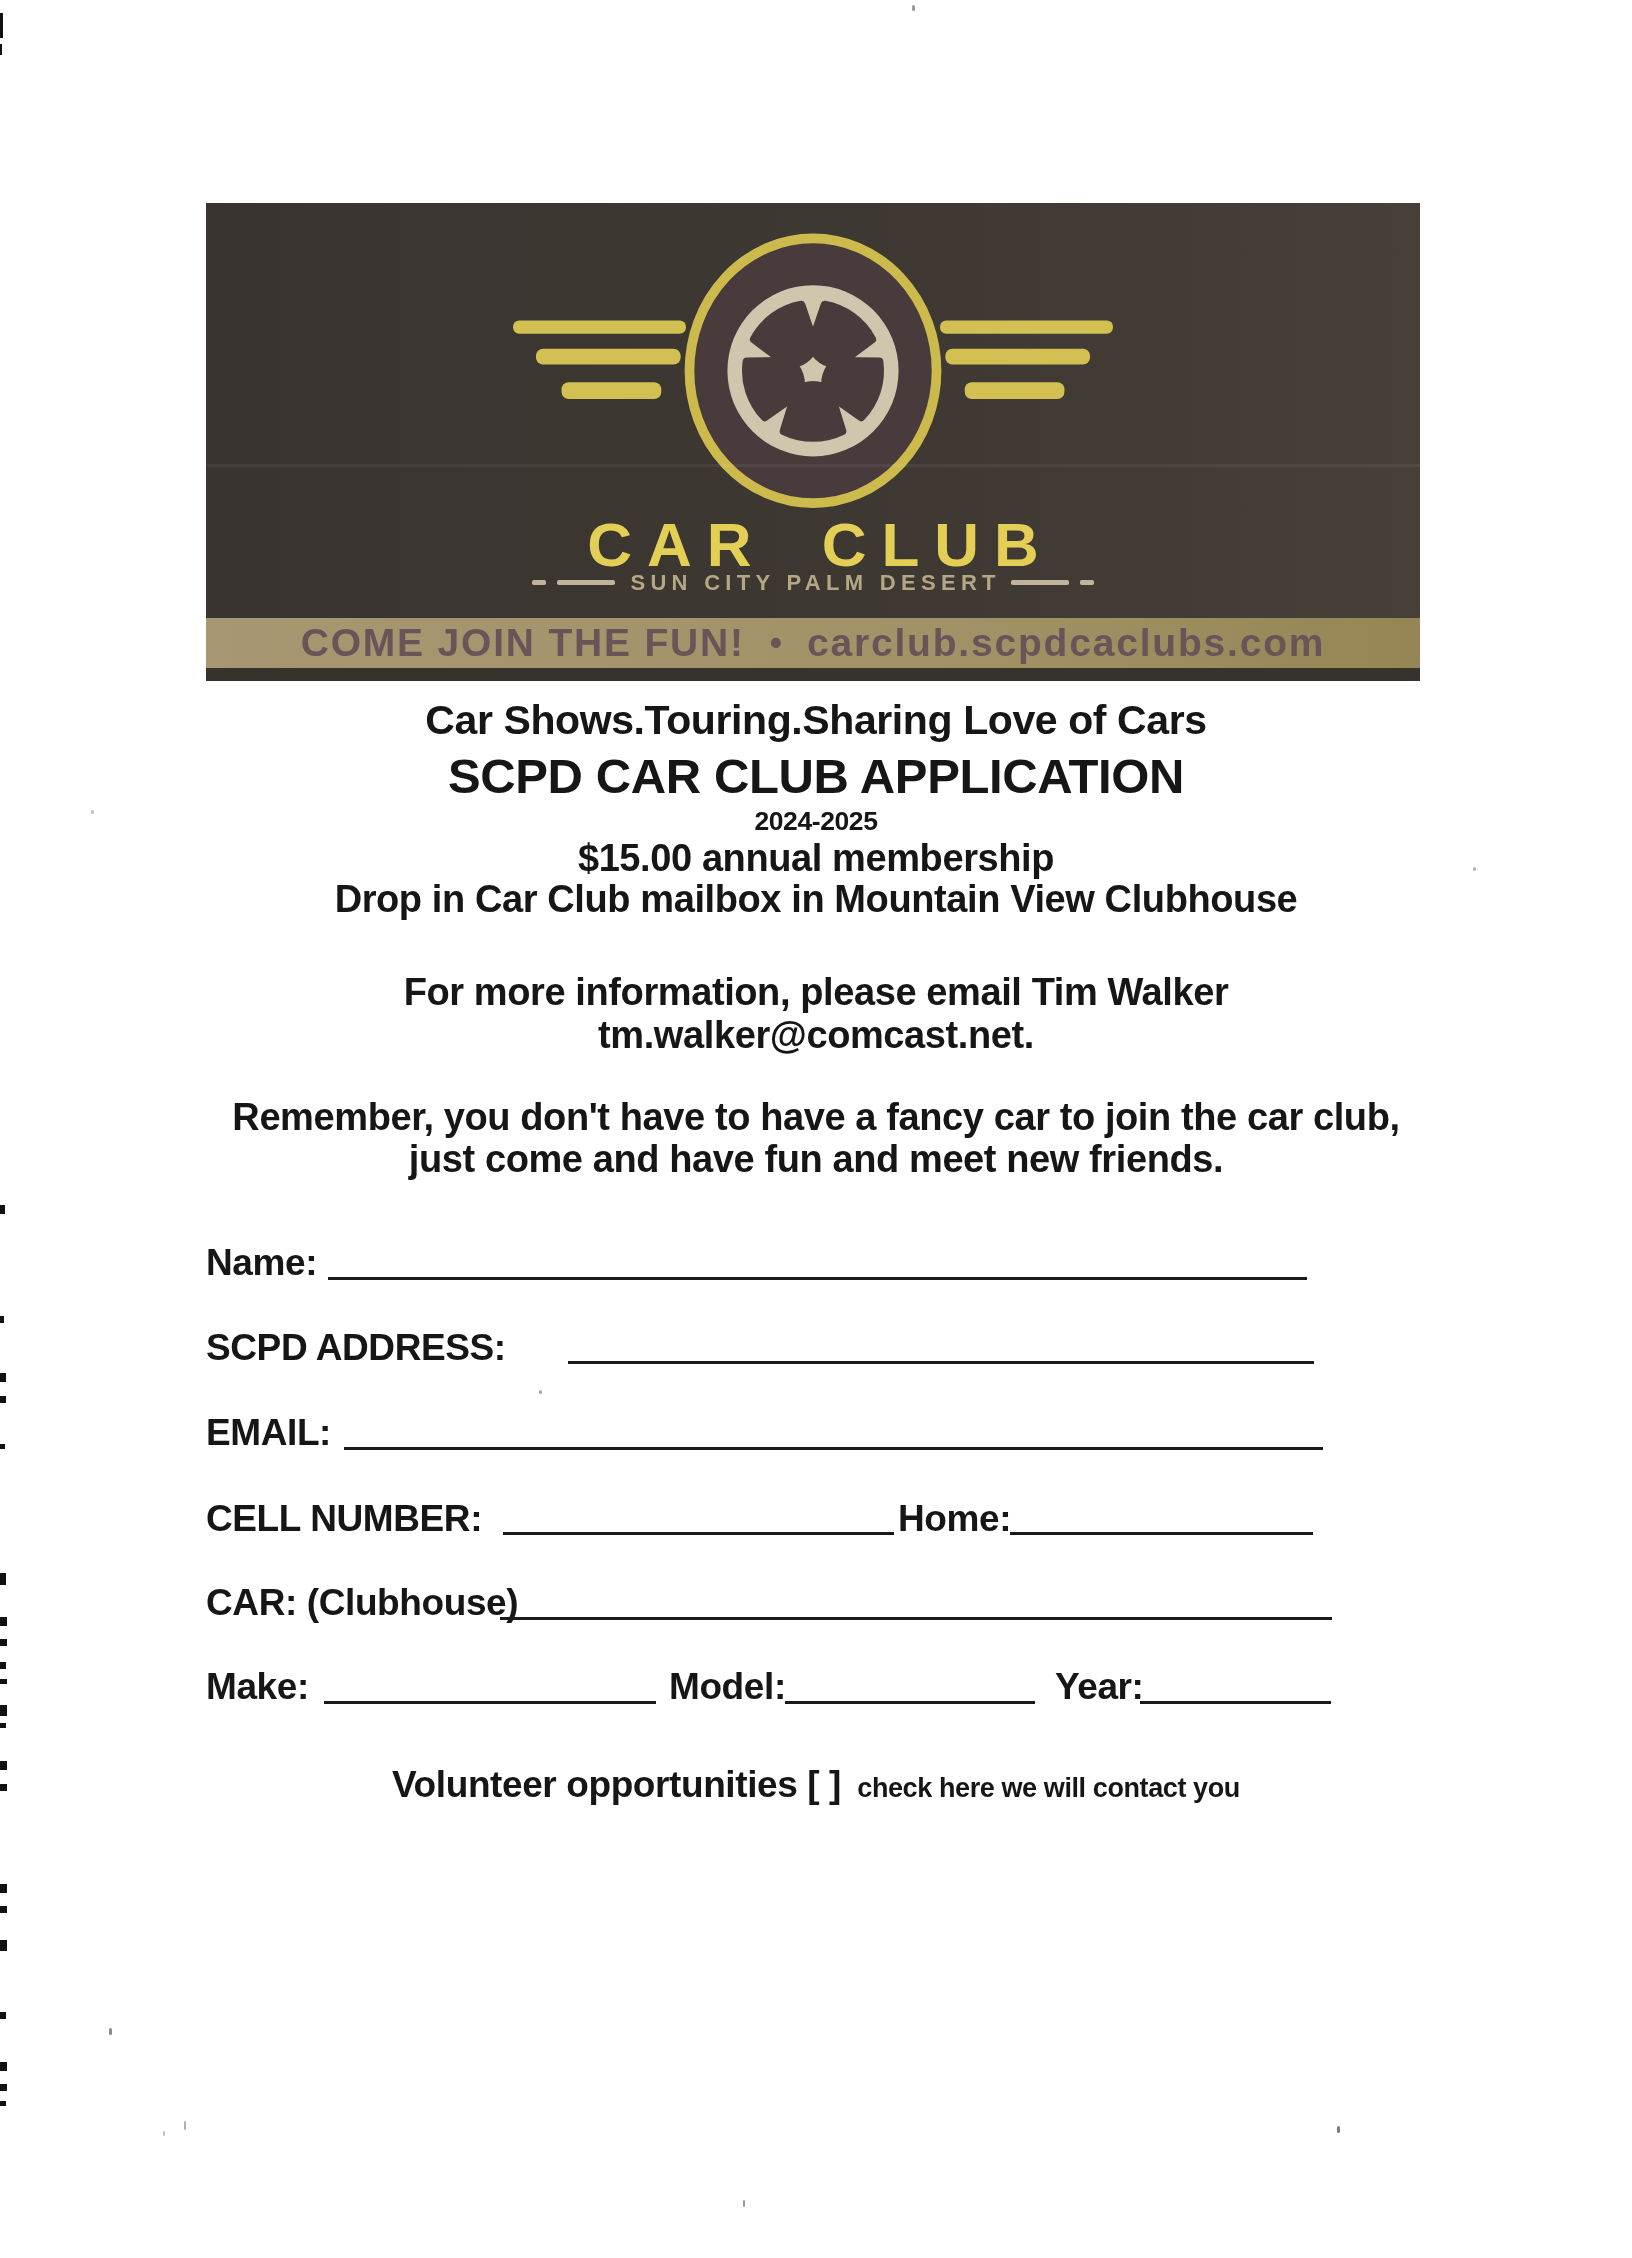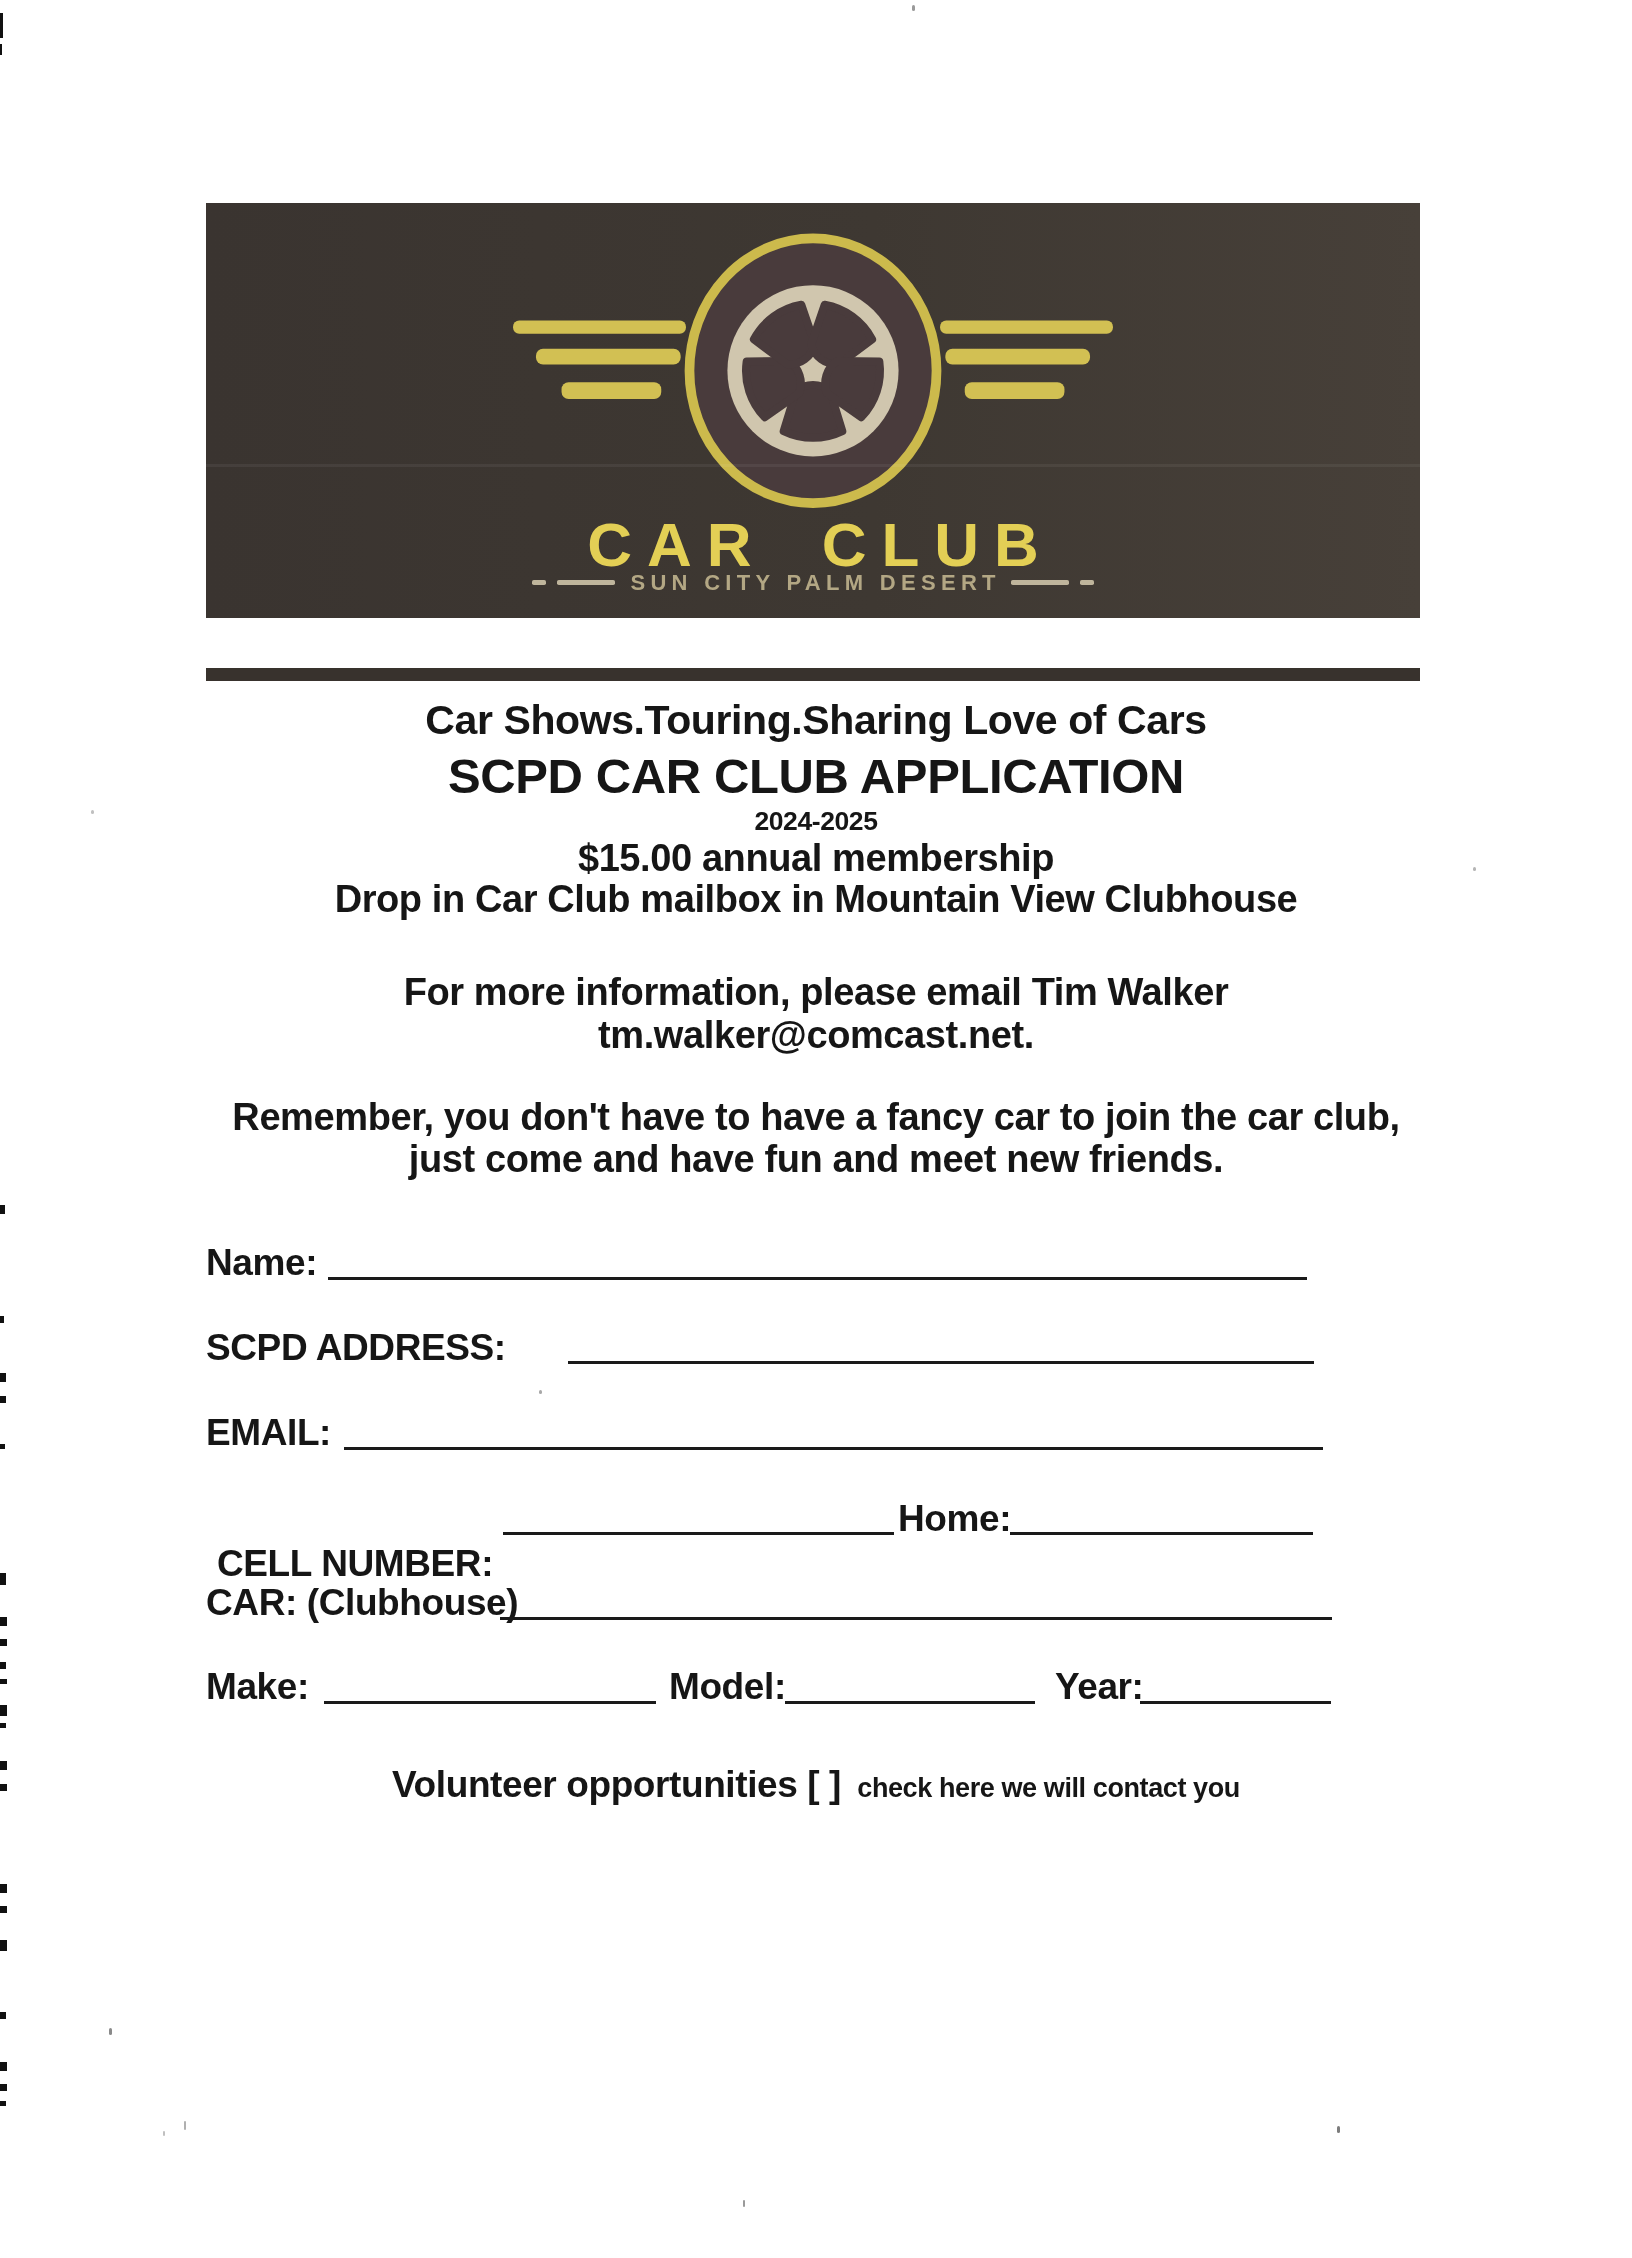--- a/index.html
+++ b/index.html
@@ -133,20 +133,25 @@
       </svg>
       <div class="logo-title">CAR CLUB</div>
       <div class="logo-subtitle-row">
         <span class="dash short"></span>
         <span class="dash long"></span>
         <span class="logo-subtitle">SUN CITY PALM DESERT</span>
         <span class="dash long"></span>
         <span class="dash short"></span>
       </div>
     </div>
+    <div class="banner-strip">
+      <span class="strip-text">COME JOIN THE FUN!</span>
+      <span class="strip-bullet">•</span>
+      <span class="strip-text">carclub.scpdcaclubs.com</span>
+    </div>
     <div class="banner-bottom"></div>
   </div>
 
   <div class="cline apptitle">SCPD CAR CLUB APPLICATION</div>
   <div class="cline tagline">Car Shows.Touring.Sharing Love of Cars</div>
   <div class="cline season">2024-2025</div>
   <div class="cline fee">$15.00 annual membership</div>
   <div class="cline dropoff">Drop in Car Club mailbox in Mountain View Clubhouse</div>
   <div class="cline contact1">For more information, please email Tim Walker</div>
   <div class="cline contact2">tm.walker@comcast.net.</div>
@@ -155,21 +160,21 @@
 
   <div class="flabel" style="left:206px; top:1242px;">Name:</div>
   <div class="uline" style="left:328px; top:1277px; width:979px;"></div>
 
   <div class="flabel" style="left:206px; top:1327px;">SCPD ADDRESS:</div>
   <div class="uline" style="left:568px; top:1361px; width:746px;"></div>
 
   <div class="flabel" style="left:206px; top:1412px;">EMAIL:</div>
   <div class="uline" style="left:344px; top:1447px; width:979px;"></div>
 
-  <div class="flabel" style="left:217px; top:1498px;margin-top:45px;">CELL NUMBER:</div>
+  <div class="flabel" style="left:206px; top:1498px;">CELL NUMBER:</div>
   <div class="uline" style="left:503px; top:1532px; width:391px;"></div>
   <div class="flabel" style="left:898px; top:1498px;">Home:</div>
   <div class="uline" style="left:1010px; top:1532px; width:303px;"></div>
 
   <div class="flabel" style="left:206px; top:1582px;">CAR: (Clubhouse)</div>
   <div class="uline" style="left:500px; top:1617px; width:832px;"></div>
 
   <div class="flabel" style="left:206px; top:1666px;">Make:</div>
   <div class="uline" style="left:324px; top:1701px; width:332px;"></div>
   <div class="flabel" style="left:669px; top:1666px;">Model:</div>

